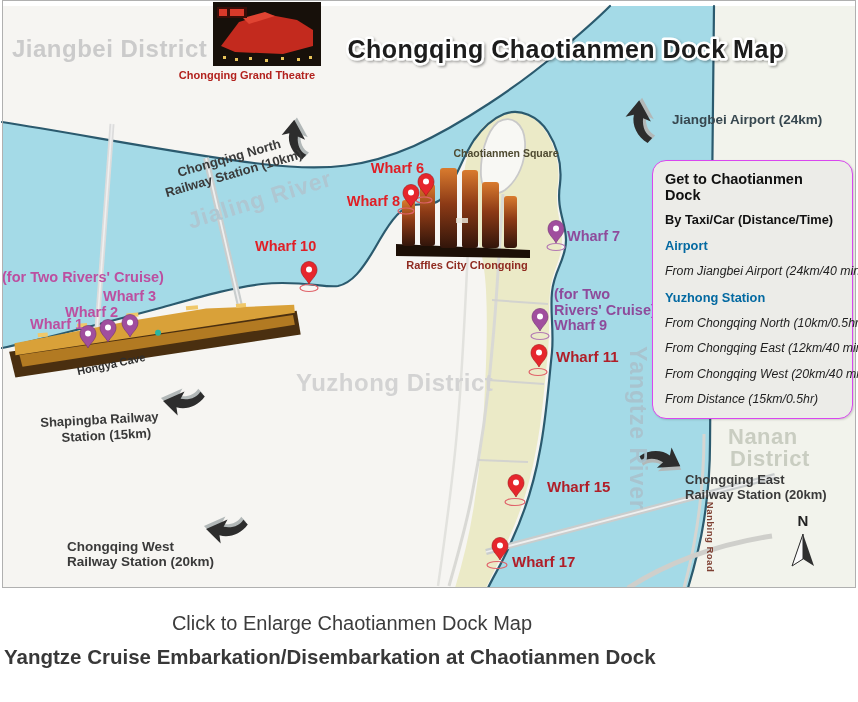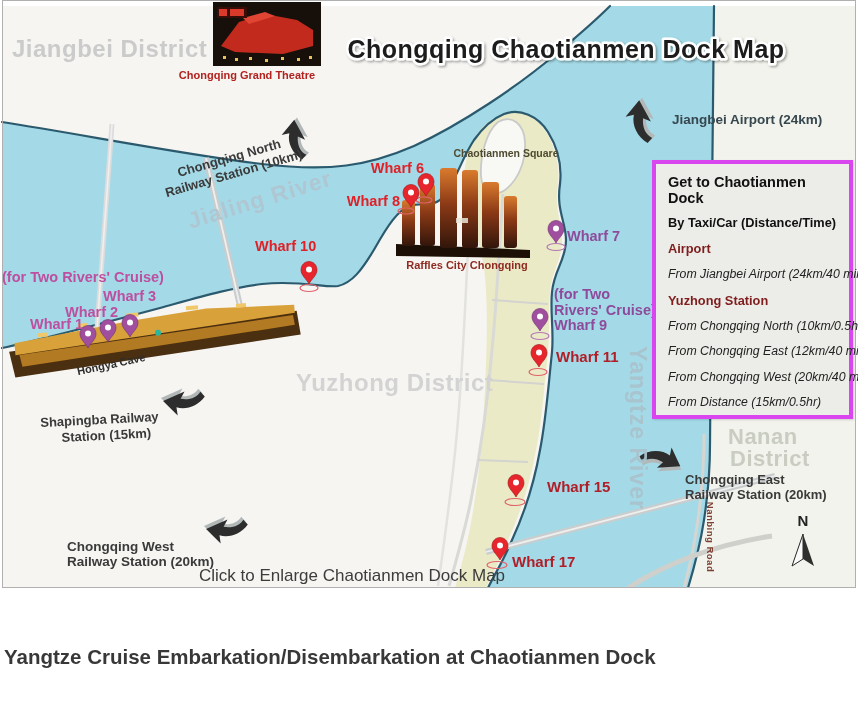--- a/index.html
+++ b/index.html
@@ -23,27 +23,27 @@
   .road-t{font-weight:bold;fill:#7e4033;font-size:9.5px;letter-spacing:.5px;}
   .compass-t{font-weight:bold;fill:#222;font-size:15px;}
   .pinred{fill:#e6262c;stroke:#9e1418;stroke-width:.6;}
   .pinpurple{fill:#a04e9e;stroke:#6e3070;stroke-width:.6;}
   .ellr{fill:none;stroke:#e0636a;stroke-width:1.2;}
   .ellp{fill:none;stroke:#b37ab3;stroke-width:1.2;}
   .arrow{fill:#2d2d2d;}
   .arrowsh{fill:#b2b8b8;}
   .coast{fill:none;stroke:#2b5a6e;stroke-width:2.2;stroke-linecap:round;}
   .ibox{position:absolute;left:652px;top:160px;width:201px;height:259px;background:#ececE8;
-        border:4px solid #d946ef;border-radius:0;padding:10px 12px;box-sizing:border-box;
+        border:1px solid #d946ef;border-radius:14px;padding:10px 12px;box-sizing:border-box;
         box-shadow:1px 1px 2px rgba(0,0,0,.15);}
   .ibox .ib-title{font-size:14.5px;font-weight:800;color:#111;margin:0 0 9px 0;}
   .ibox .ib-sub{font-size:12.8px;font-weight:bold;color:#111;margin:0 0 11px 0;}
-  .ibox .ib-head{font-size:12.8px;font-weight:bold;color:#7f1d1d;margin:0 0 11px 0;}
+  .ibox .ib-head{font-size:12.8px;font-weight:bold;color:#0369a1;margin:0 0 11px 0;}
   .ibox .ib-item{font-size:12.3px;font-style:italic;color:#222;margin:0 0 11.5px 0;white-space:nowrap;}
-  .caption{position:absolute;left:0;top:566px;width:704px;text-align:center;font-size:17px;color:#3c3c3c;}
+  .caption{position:absolute;left:0;top:612px;width:704px;text-align:center;font-size:20px;color:#3c3c3c;}
   .heading{position:absolute;left:4px;top:645px;width:850px;font-size:20.5px;font-weight:bold;color:#383838;}
 </style>
 </head>
 <body>
 
 <div class="map-wrap">
 <svg width="858" height="588" viewBox="0 0 858 588">
   <defs>
     <linearGradient id="towerGrad" x1="0" y1="0" x2="0" y2="1">
       <stop offset="0" stop-color="#d97b2e"></stop>

